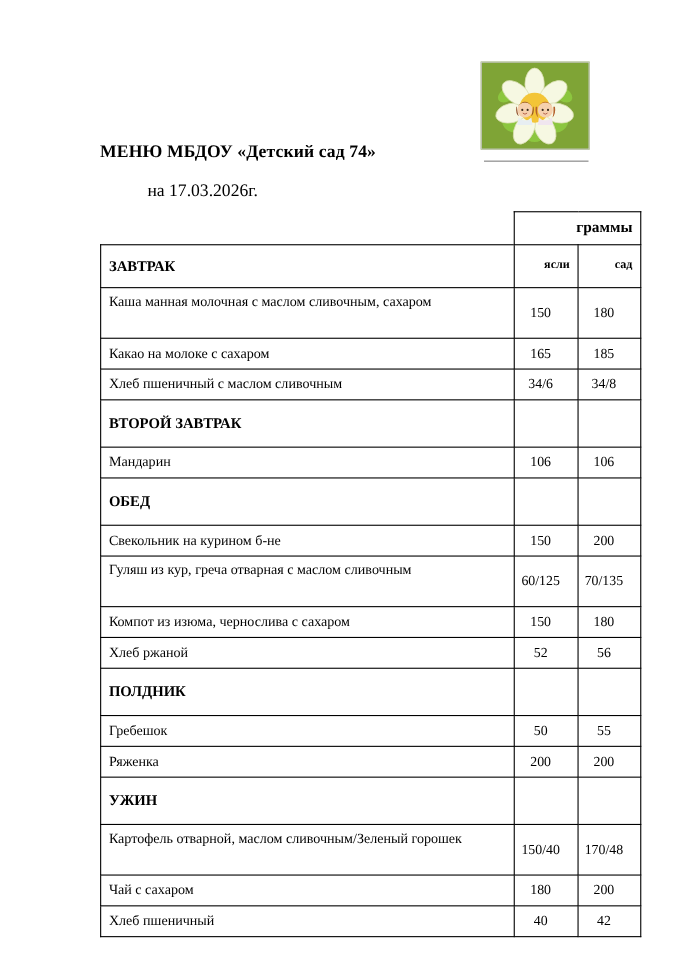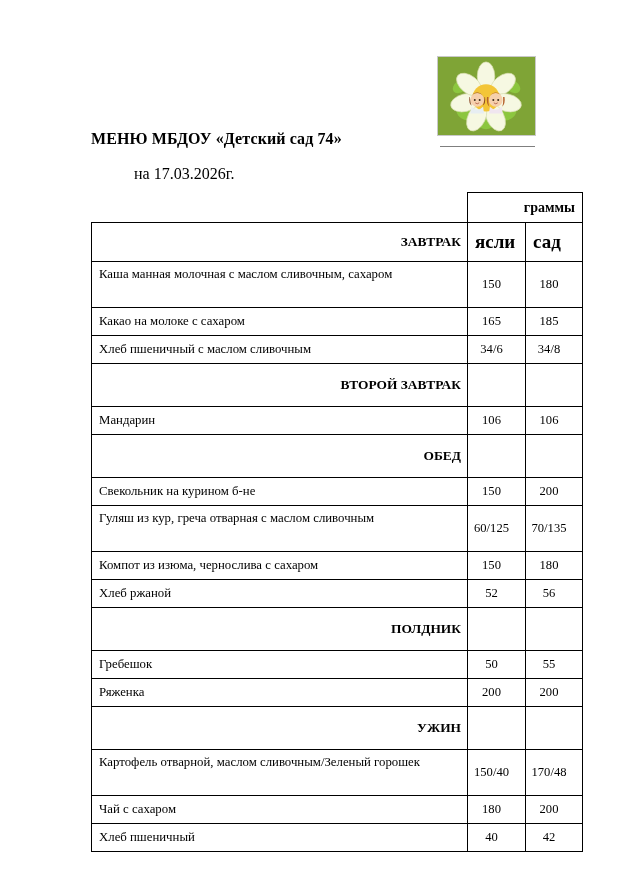--- a/index.html
+++ b/index.html
@@ -100,32 +100,31 @@
   }
   td.hdr-grams {
     font-weight: bold;
     font-size: 14px;
     text-align: right;
     vertical-align: middle;
     padding: 6px 7px;
   }
   td.hdr-sub {
     font-weight: bold;
-    font-size: 19px;
-    text-align: left;
+    font-size: 11px;
+    text-align: right;
     vertical-align: middle;
     padding: 5px 7px;
   }
   td.section {
     font-weight: bold;
     font-size: 13.4px;
     vertical-align: middle;
     padding-top: 6px;
     padding-bottom: 6px;
-    text-align: right;
   }
   tr.section-row td { height: 26px; }
   tr.section-tall td { height: 30px; }
   td.dish { font-size: 12.8px; }
   tr.dish-row td { height: 19px; vertical-align: middle; }
   tr.dish-row2 td { height: 36px; }
   tr.dish-row2 td.dish { vertical-align: top; padding-top: 5px; margin-top: 48px; }
 </style>
 </head>
 <body>

